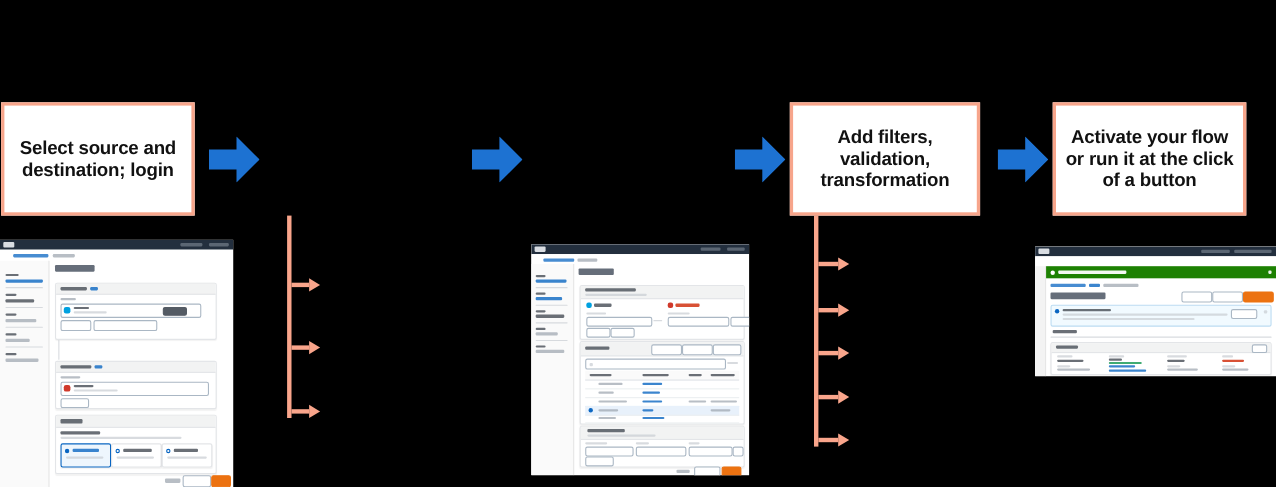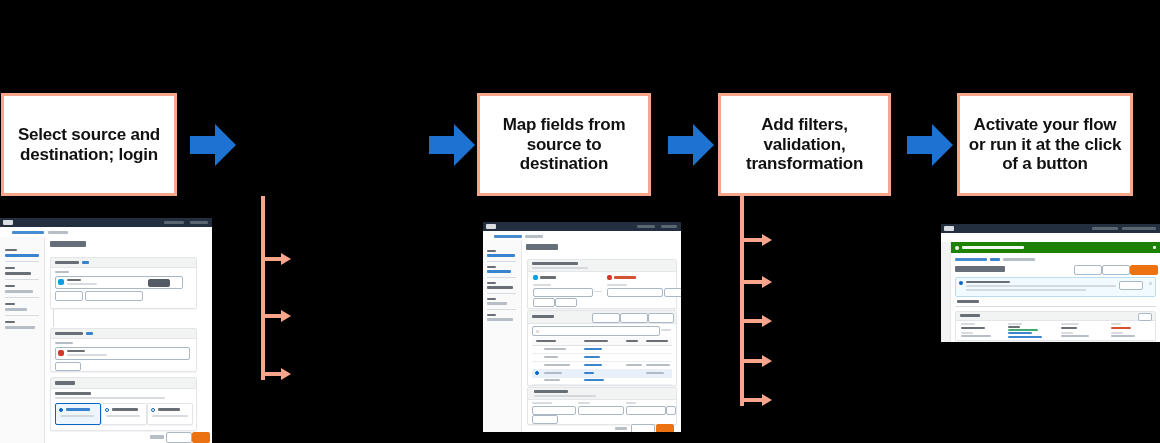--- a/index.html
+++ b/index.html
@@ -66,25 +66,20 @@
 <body>
 
 <div class="stage">
 
   <div class="step-box" style="left:1px;top:93px;width:176px;height:103px;">
     <span class="label">Select source and
 destination; login</span>
   </div>
 
 
-  <div class="step-box" style="left:477px;top:93px;width:174px;height:103px;">
-    <span class="label">Map fields from
-source to
-destination</span>
-  </div>
 
   <div class="step-box" style="left:718px;top:93px;width:173px;height:103px;">
     <span class="label">Add filters,
 validation,
 transformation</span>
   </div>
 
   <div class="step-box" style="left:957px;top:93px;width:176px;height:103px;">
     <span class="label">Activate your flow
 or run it at the click

